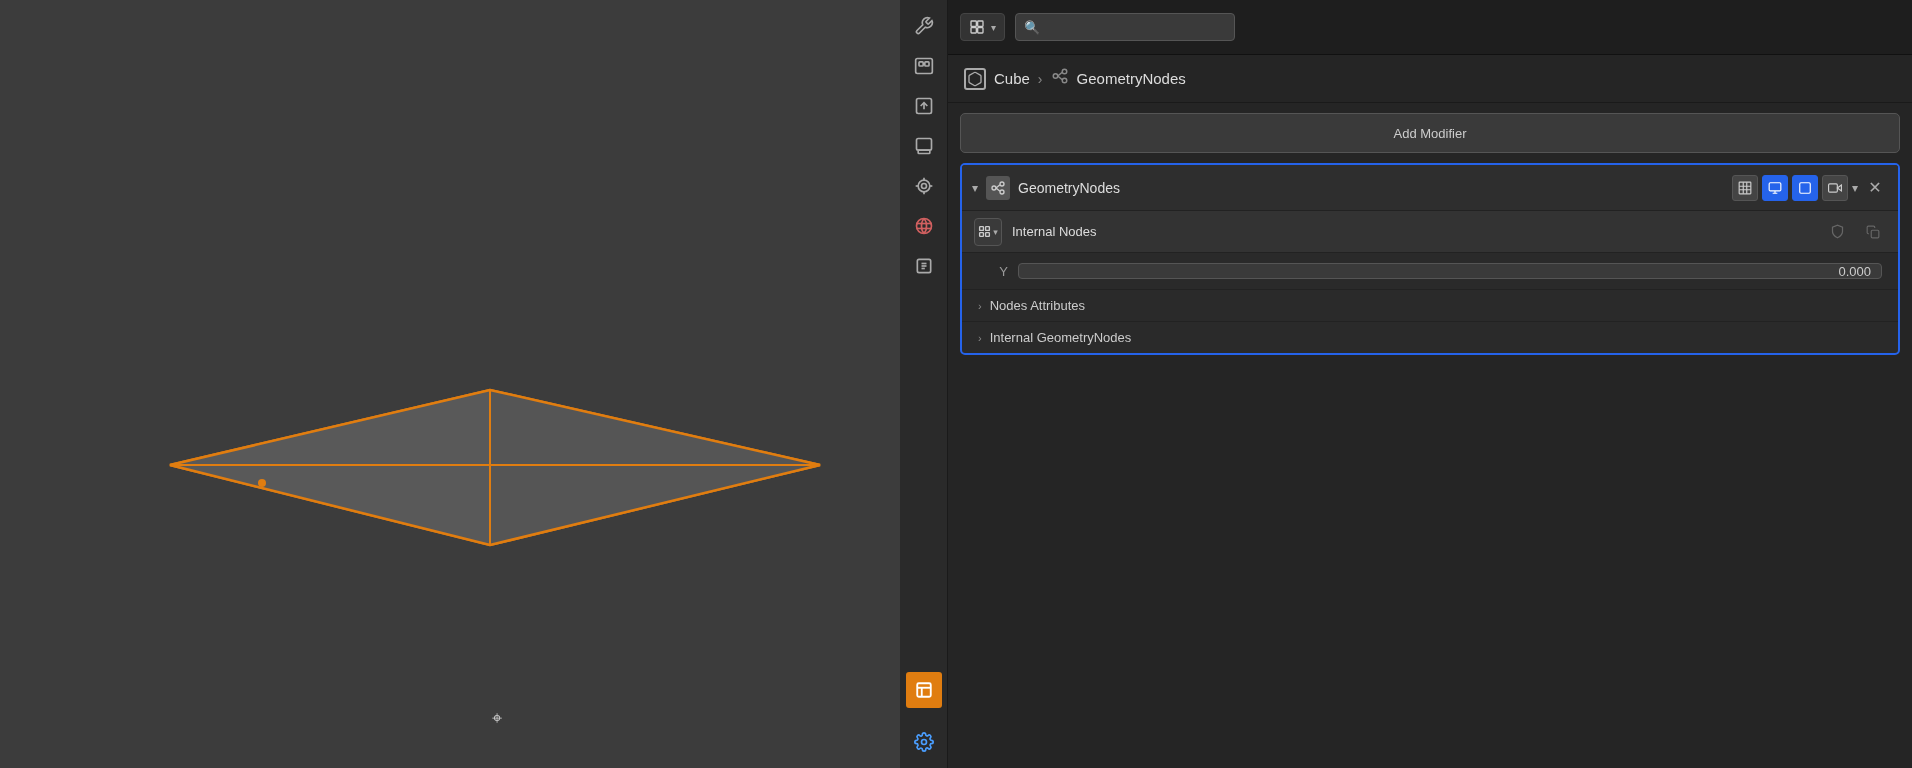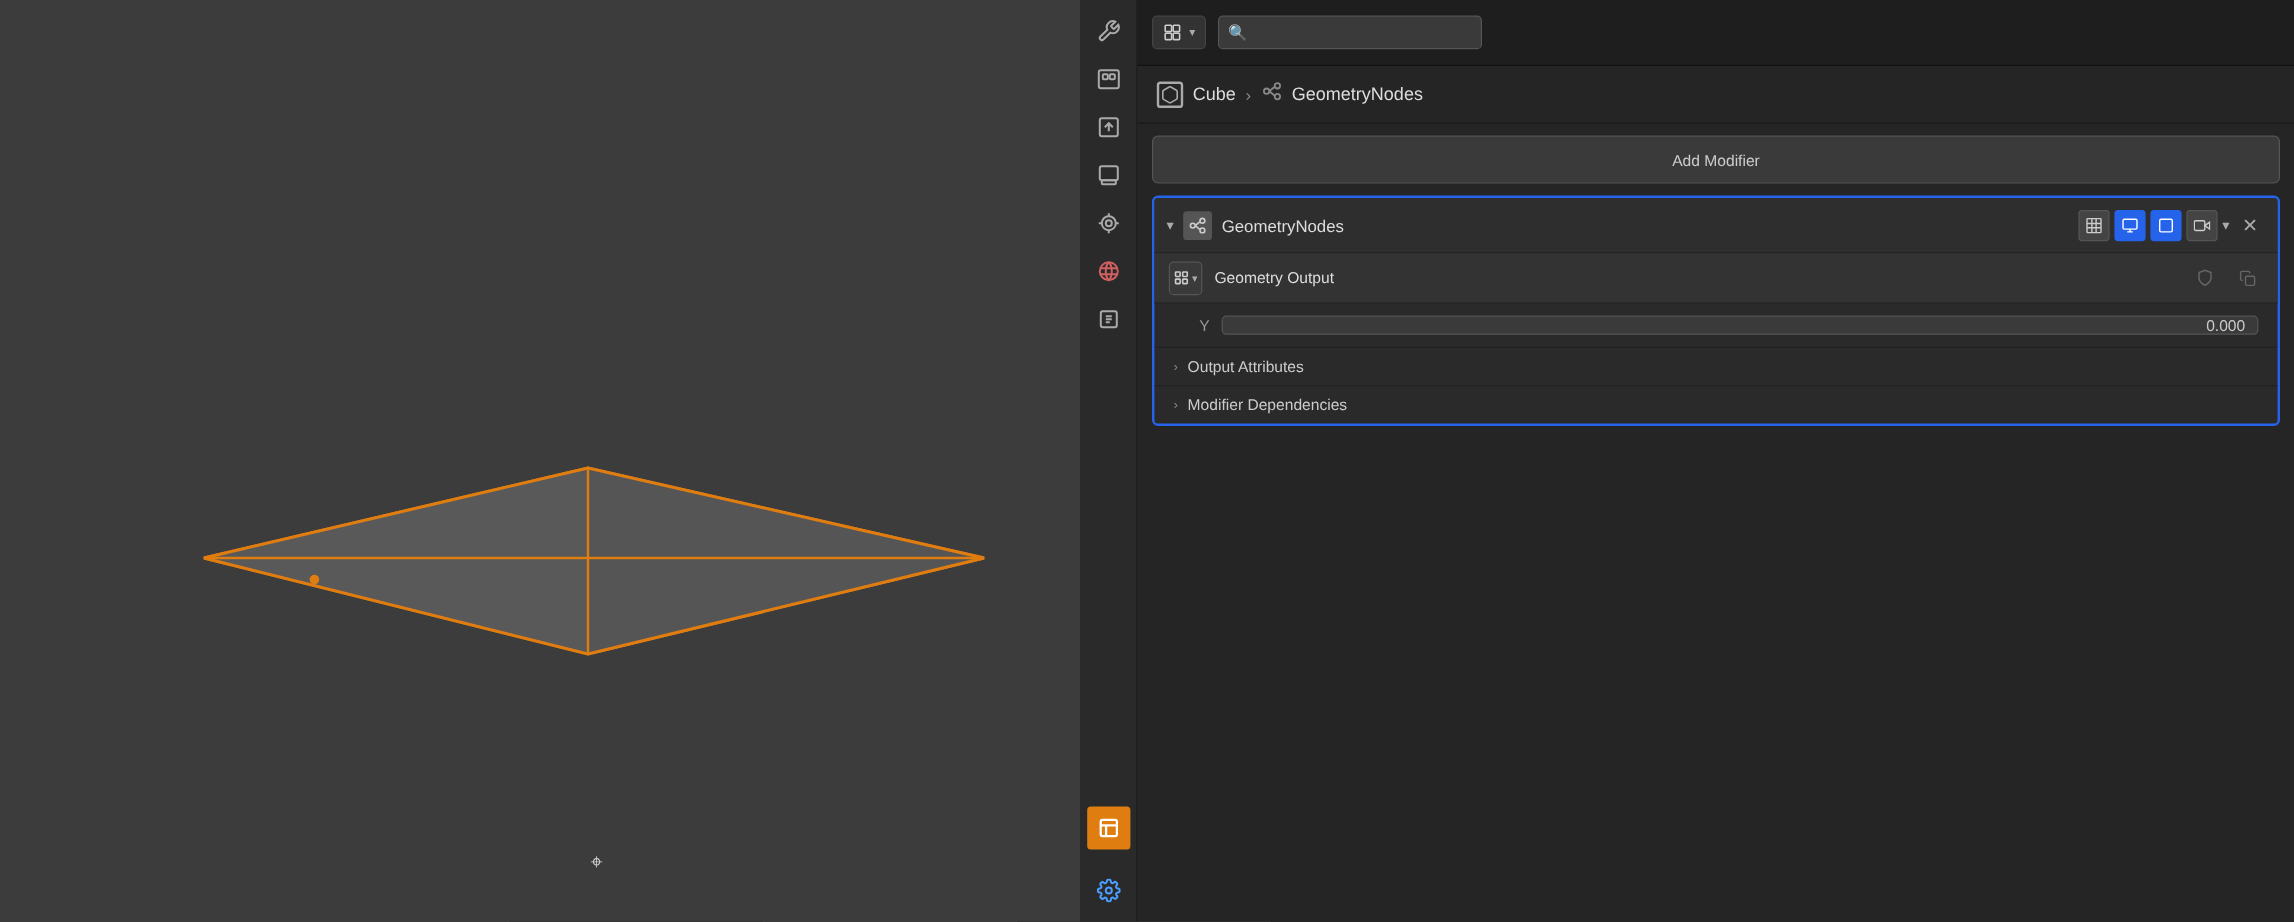--- a/index.html
+++ b/index.html
@@ -546,21 +546,21 @@
     <div class="node-row">
       <div class="node-dropdown-btn">
         <svg width="13" height="13" viewBox="0 0 24 24" fill="none" stroke="#ccc" stroke-width="2.5">
           <rect x="3" y="3" width="7" height="7" rx="1"></rect>
           <rect x="14" y="3" width="7" height="7" rx="1"></rect>
           <rect x="3" y="14" width="7" height="7" rx="1"></rect>
           <rect x="14" y="14" width="7" height="7" rx="1"></rect>
         </svg>
         <span style="font-size:9px; color:#aaa;">▾</span>
       </div>
-      <span class="node-name">Geometry Output</span>
+      <span class="node-name">Internal Nodes</span>
       <div class="node-shield-btn">
         <svg width="15" height="15" viewBox="0 0 24 24" fill="none" stroke="#666" stroke-width="2">
           <path d="M12 22s8-4 8-10V5l-8-3-8 3v7c0 6 8 10 8 10z"></path>
         </svg>
       </div>
       <div class="node-copy-btn">
         <svg width="14" height="14" viewBox="0 0 24 24" fill="none" stroke="#666" stroke-width="2">
           <rect x="9" y="9" width="13" height="13" rx="2"></rect>
           <path d="M5 15H4a2 2 0 0 1-2-2V4a2 2 0 0 1 2-2h9a2 2 0 0 1 2 2v1"></path>
         </svg>
@@ -569,23 +569,23 @@
 
     <div class="field-row">
       <span class="field-label">Y</span>
       <div class="field-input">
         <span>0.000</span>
       </div>
     </div>
 
     <div class="section-header">
       <span class="section-arrow">›</span>
-      <span>Output Attributes</span>
+      <span>Nodes Attributes</span>
     </div>
 
     <div class="section-header">
       <span class="section-arrow">›</span>
-      <span>Modifier Dependencies</span>
+      <span>Internal GeometryNodes</span>
     </div>
 
   </div>
 
 </div>
 
 </body></html>

